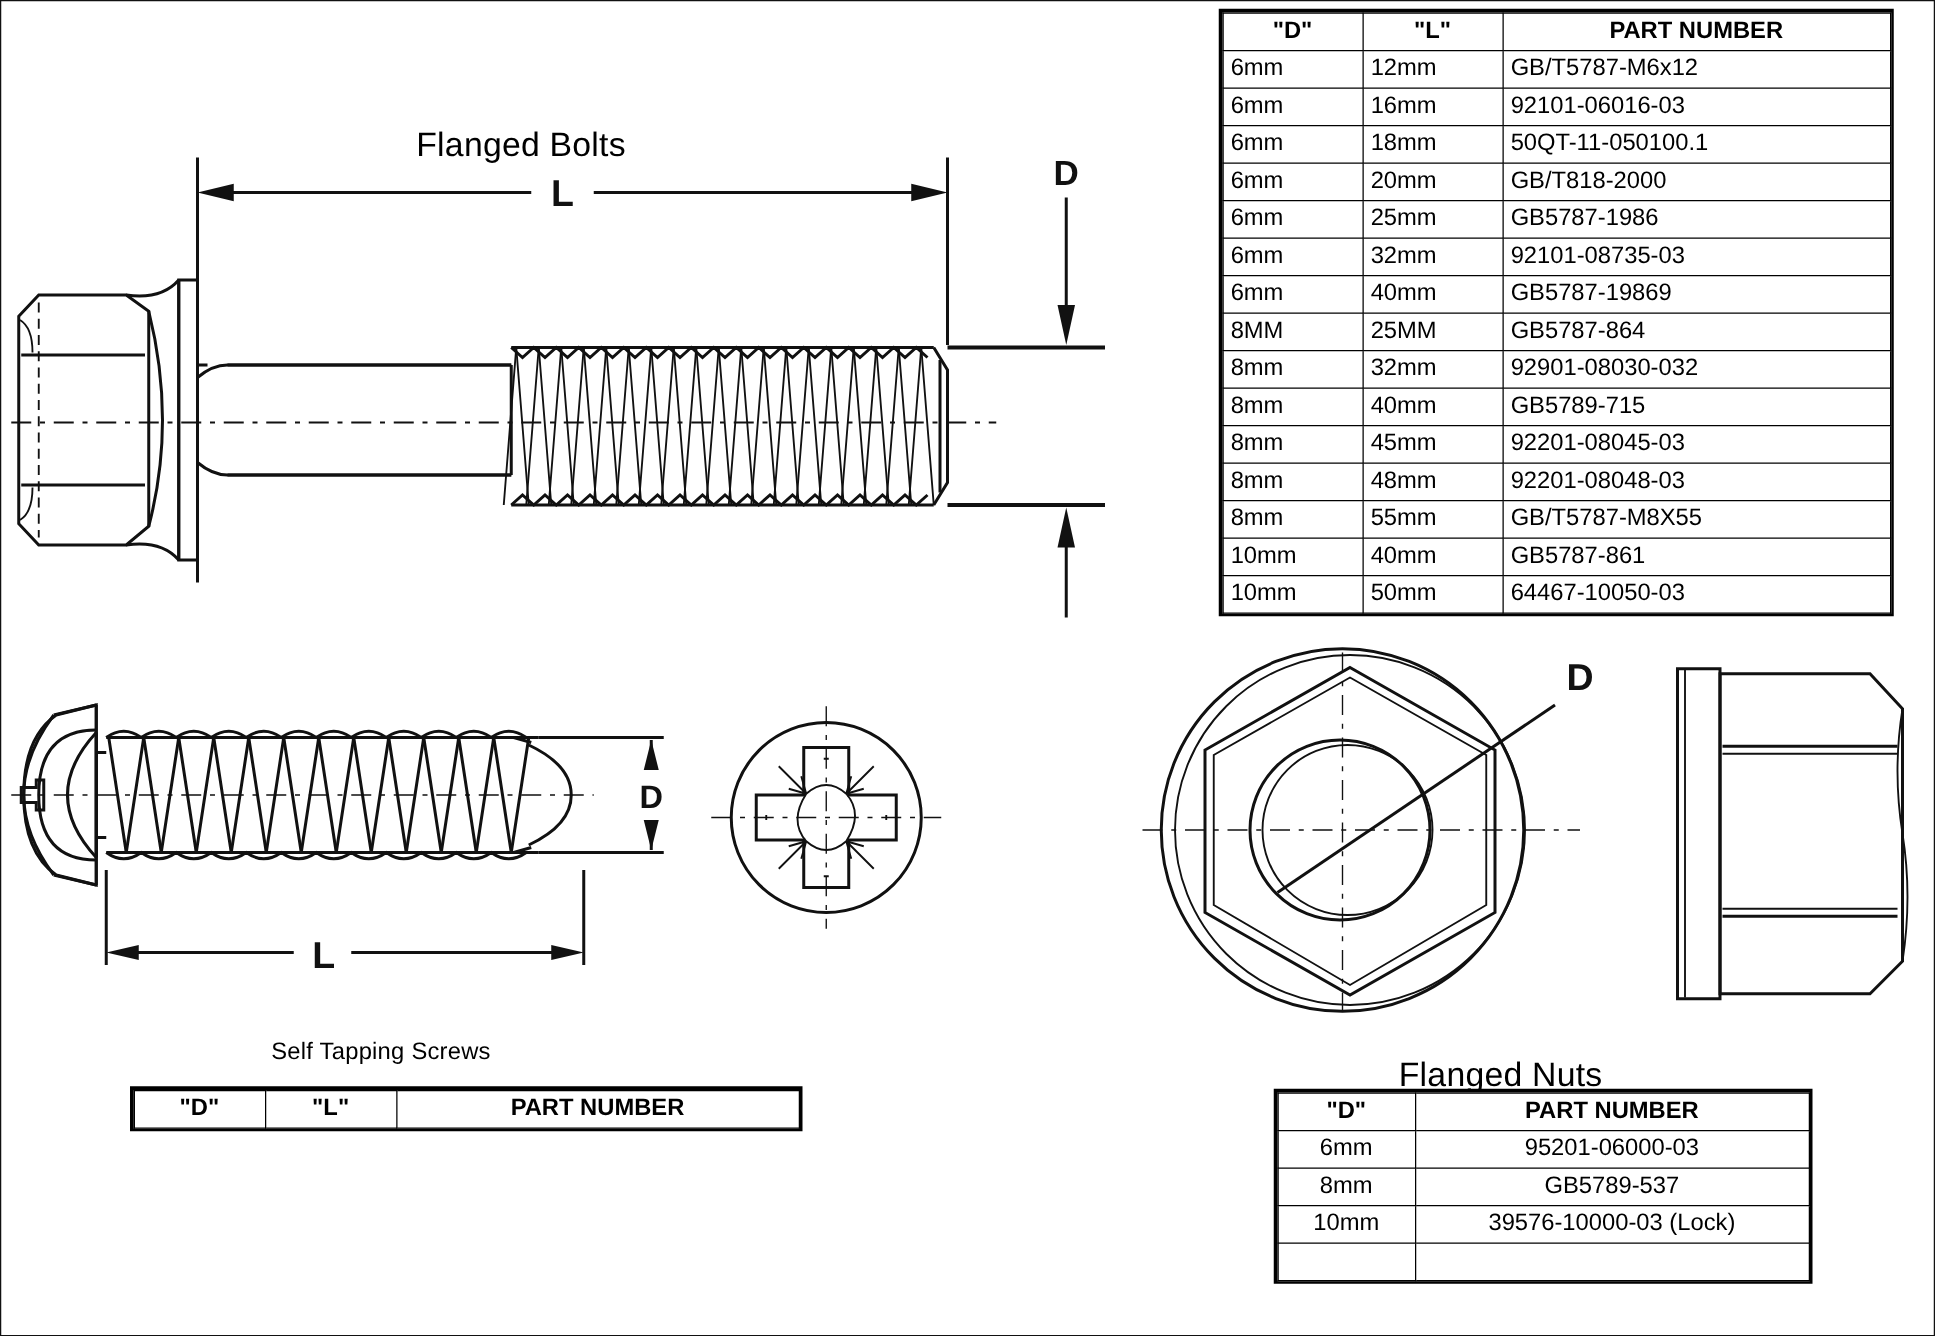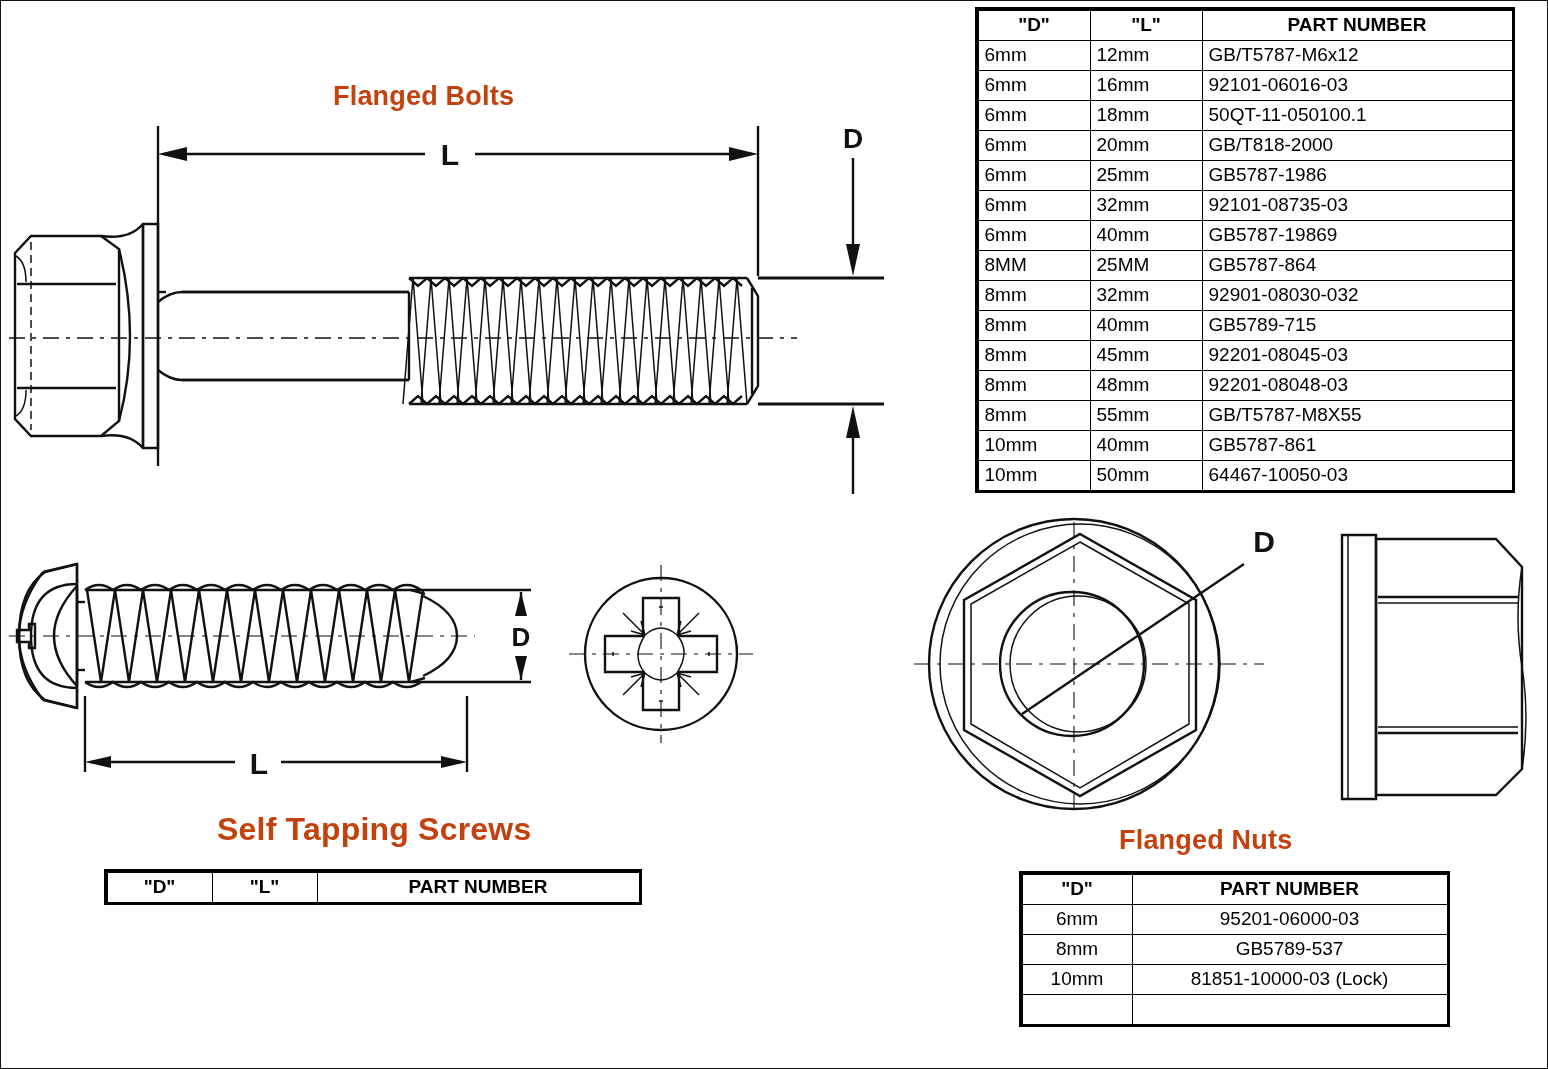--- a/index.html
+++ b/index.html
@@ -14,24 +14,25 @@
     background: #ffffff;
     box-sizing: border-box;
     border: 1px solid #111;
     overflow: hidden;
     font-family: "Liberation Sans", sans-serif;
   }
 
   
   .abs { position: absolute; }
   .title {
-    font-weight: bold;
-    color: #c2410c;
+    font-weight: normal;
+    color: #000000;
     letter-spacing: .2px;
     white-space: nowrap;
+    margin-top: 20px;
   }
 
   
   table.spec {
     border-collapse: collapse;
     background: #ffffff;
     table-layout: fixed;
   }
   table.spec td, table.spec th {
     border: 1.5px solid #000;
@@ -356,21 +357,21 @@
         <line x1="106" y1="150" x2="110" y2="150"></line>
         <line x1="60" y1="101" x2="60" y2="105"></line>
         <line x1="156" y1="101" x2="156" y2="105"></line>
       </g>
 
       <line class="ln hair dash" x1="108" y1="14" x2="108" y2="192"></line>
       <line class="ln hair dash" x1="16" y1="103" x2="200" y2="103"></line>
     </svg>
   </div>
 
-  <div class="abs title" style="left:216px; top:810px; font-size:32px;">Self Tapping Screws</div>
+  <div class="abs title" style="left:216px; top:810px; font-size:19px;">Self Tapping Screws</div>
 
   <div class="abs tblwrap" style="left:103px; top:868px;">
     <table class="spec screws">
       <colgroup>
           <col style="width:105px">
           <col style="width:105px">
           <col style="width:322px">
         </colgroup>
       <thead>
         <tr>
@@ -440,21 +441,21 @@
           <tr>
             <td>6mm</td>
             <td>95201-06000-03</td>
           </tr>
           <tr>
             <td>8mm</td>
             <td>GB5789-537</td>
           </tr>
           <tr>
             <td>10mm</td>
-            <td>81851-10000-03 (Lock)</td>
+            <td>39576-10000-03 (Lock)</td>
           </tr>
           <tr>
             <td></td>
             <td></td>
           </tr>
         </tbody>
     </table>
   </div>
 
 </div>

